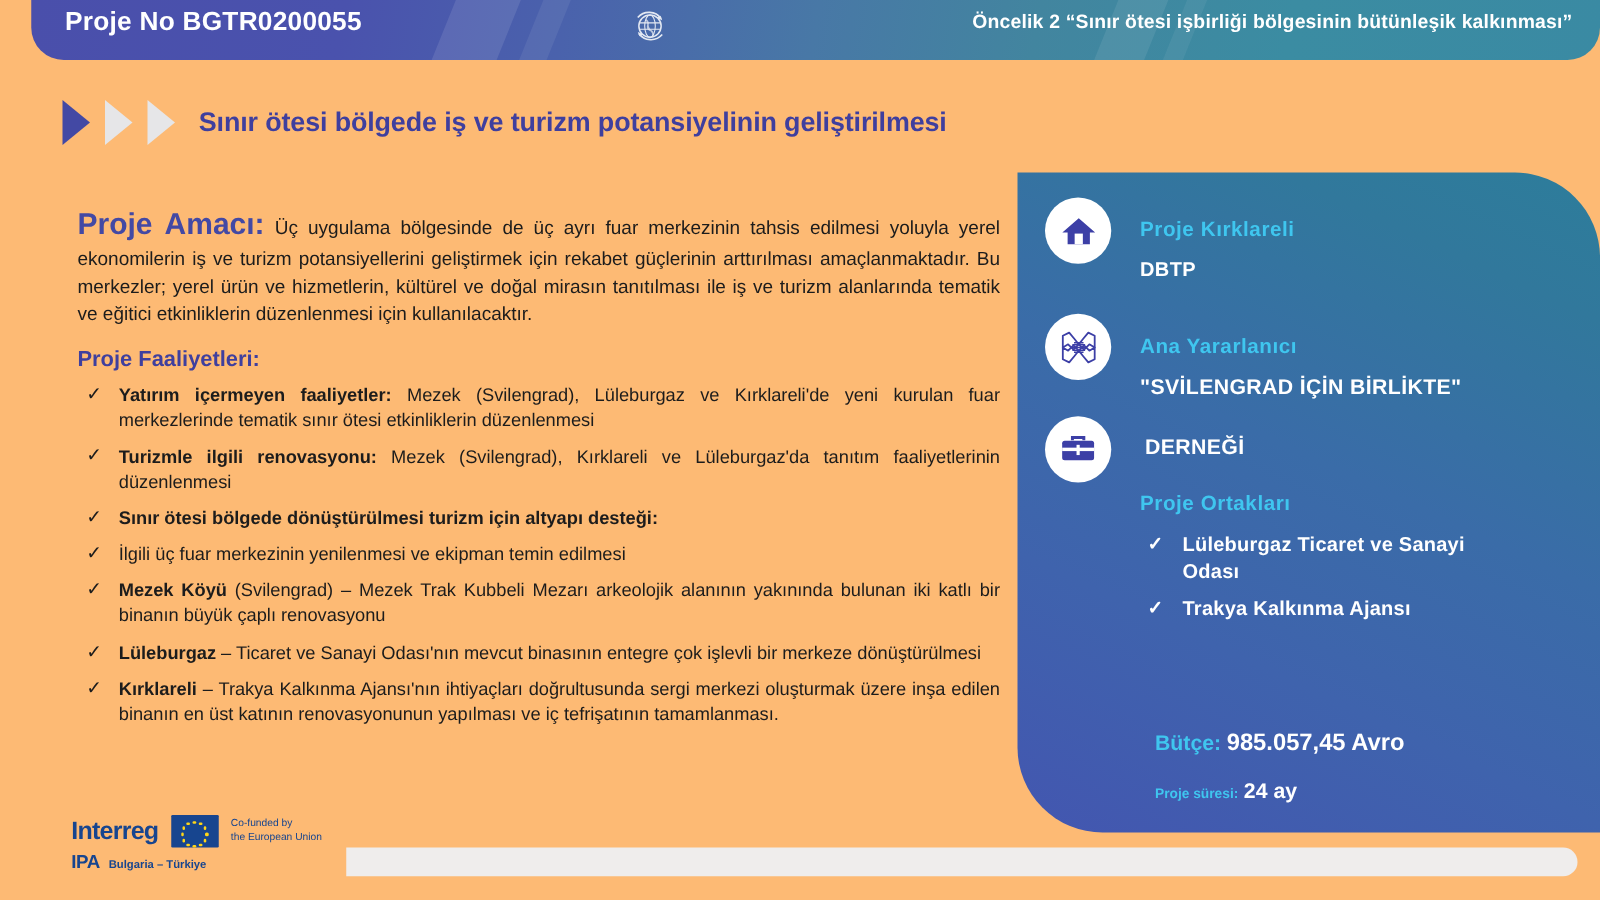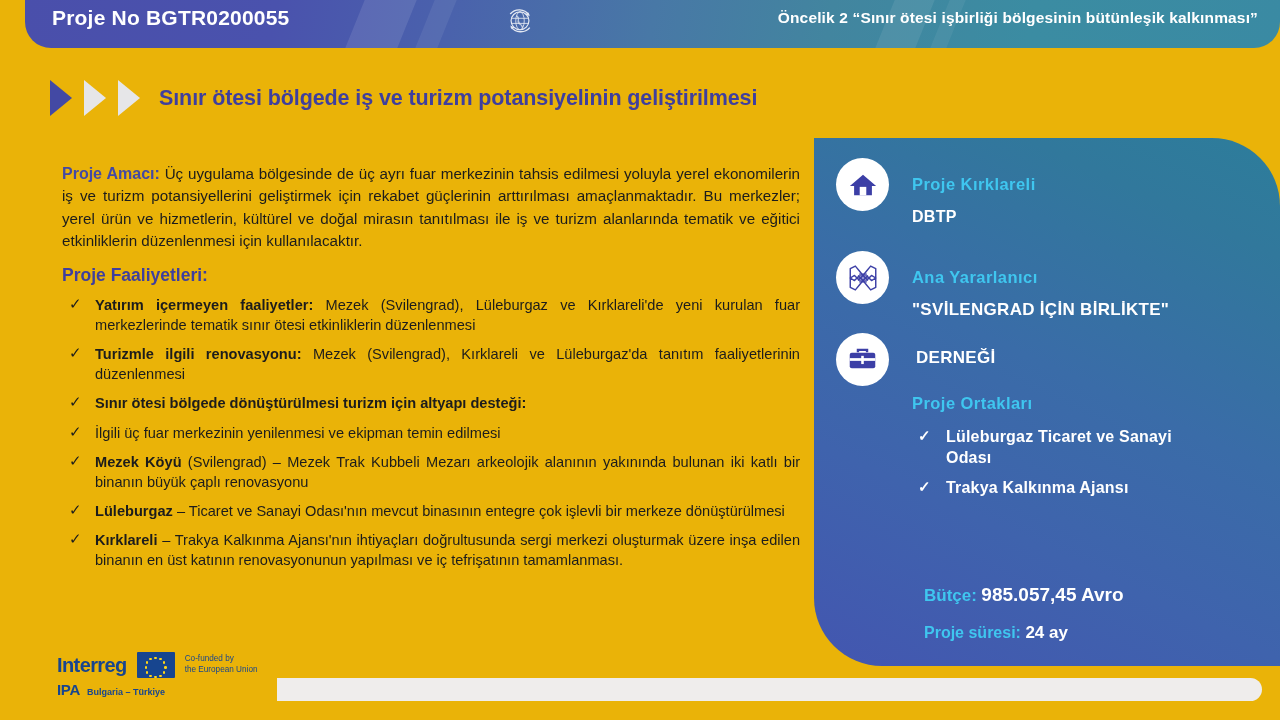--- a/index.html
+++ b/index.html
@@ -2,21 +2,21 @@
 <html><head>
 <meta charset="utf-8">
 <style>
   * { box-sizing: border-box; margin: 0; padding: 0; }
   html, body {
     width: 1280px; height: 720px;
     background: #ffffff;
     font-family: "Liberation Sans", sans-serif;
     overflow: hidden;
   }
-  .slide { position: relative; width: 1280px; height: 720px; background: #eab308; }
+  .slide { position: relative; width: 1280px; height: 720px; background: #fdba74; }
 
   
   .header {
     position: absolute;
     left: 25px; top: -6px;
     width: 1255px; height: 54px;
     border-radius: 0 0 26px 26px;
     background: linear-gradient(100deg,
         #4a4fab 0%, #4a52ad 20%, #4a62ac 34%,
         #4878a6 50%, #42859f 64%, #3b8ca2 80%, #3a8aa3 100%);
@@ -61,21 +61,21 @@
     letter-spacing: -.1px; white-space: nowrap;
   }
 
   
   .left { position: absolute; left: 62px; top: 162px; width: 738px; }
 
   .aim-para {
     font-size: 15.2px; color: #1c1c1c; line-height: 1.46;
     text-align: justify; text-justify: inter-word;
   }
-  .aim-label { color: #4349a4; font-weight: bold; font-size: 16px; }
+  .aim-label { color: #4349a4; font-weight: bold; font-size: 24px; }
 
   .sect-head {
     margin-top: 13px; color: #3f3f9e; font-weight: bold; font-size: 17.5px;
   }
 
   ul.acts { list-style: none; margin-top: 9px; }
   ul.acts li {
     position: relative; padding-left: 33px; margin-bottom: 9px;
     font-size: 14.6px; color: #1c1c1c; line-height: 1.38;
     text-align: justify; text-justify: inter-word;
@@ -126,21 +126,21 @@
     color: #ffffff; font-size: 16px; font-weight: bold; line-height: 1.32;
     letter-spacing: .2px;
   }
   ul.partners li .tick { position: absolute; left: 4px; top: 0; font-size: 15px; }
 
   .budget, .duration { position: absolute; left: 110px; white-space: nowrap; }
   .budget { top: 446px; }
   .duration { top: 485px; }
   .money-lbl { color: #3fc6ef; font-size: 17px; font-weight: bold; }
   .money-val { color: #ffffff; font-size: 19px; font-weight: bold; }
-  .dur-lbl { color: #3fc6ef; font-size: 16px; font-weight: bold; text-align: right; }
+  .dur-lbl { color: #3fc6ef; font-size: 11px; font-weight: bold; text-align: right; }
   .dur-val { color: #ffffff; font-size: 17px; font-weight: bold; }
 
   
   .footer-logo { position: absolute; left: 57px; top: 652px; }
   .interreg-word {
     font-size: 20px; font-weight: bold; color: #17458f;
     letter-spacing: -.6px; line-height: 1;
   }
   .eu-flag {
     width: 38px; height: 26px; background: #17458f; position: relative;

